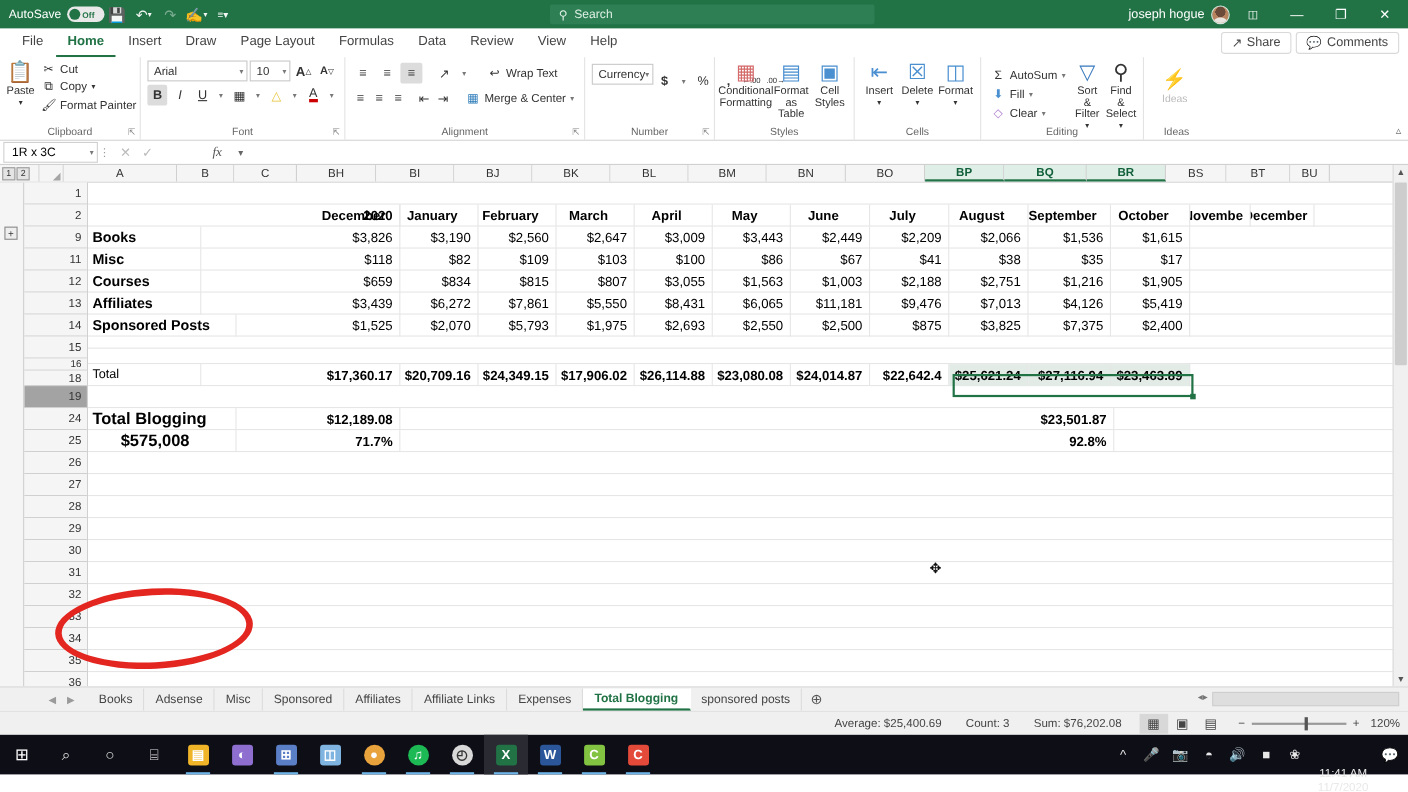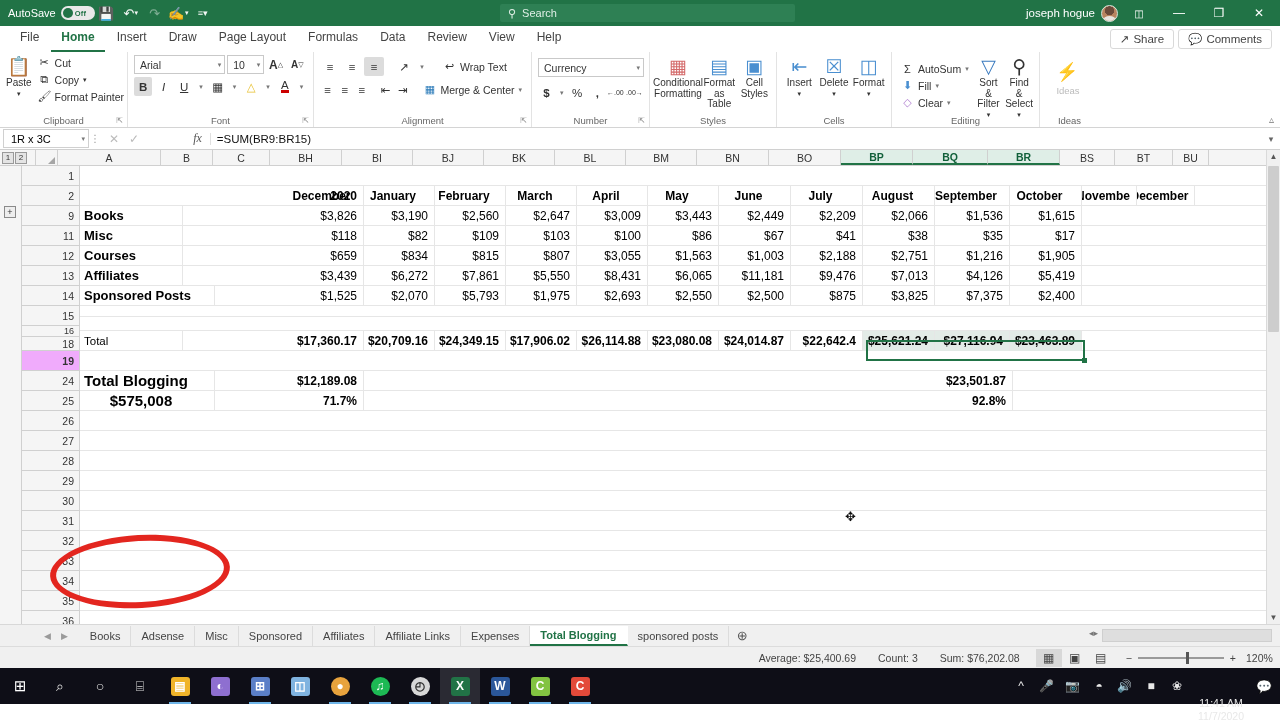--- a/index.html
+++ b/index.html
@@ -119,21 +119,21 @@
     border-right:1px solid #d0d0d0; background:#f5f5f5; position:relative;
   }
   .chcell.sel { background:#dfeee7; color:#11603a; font-weight:bold; border-bottom:2px solid #217346; }
   .gridwrap { display:flex; height:458px; }
   .rowhdrs { width:58px; background:#f5f5f5; border-right:1px solid #d0d0d0; }
   .rowcell {
     height:20px; display:flex; align-items:center; justify-content:flex-end;
     padding-right:5px; font-size:10.5px; color:#333;
     border-bottom:1px solid #d0d0d0; background:#f5f5f5;
   }
-  .rowcell.sel { background:#f0abfc; font-weight:bold; }
+  .rowcell.sel { background:#a3a3a3; font-weight:normal; }
   .ol-left { width:22px; background:#f5f5f5; border-right:1px solid #d0d0d0; position:relative; }
   .ol-plus {
     position:absolute; left:4px; width:12px; height:12px; border:1px solid #8a8a8a;
     background:#eee; font-size:9px; line-height:10px; text-align:center; color:#333;
   }
   .cells { flex:1; position:relative; }
   .grow { height:20px; display:flex; border-bottom:1px solid #e6e6e6; align-items:center; }
   .gcell {
     height:20px; display:flex; align-items:center; justify-content:flex-end;
     padding-right:6px; font-size:12px; border-right:1px solid #e6e6e6; overflow:hidden; white-space:nowrap;
@@ -355,21 +355,21 @@
           <span>Merge &amp; Center</span>
           <span style="font-size:7px;color:#777">▾</span>
         </span>
       </div>
     </div>
     <div class="rg-label">Alignment</div>
     <div class="rg-dialog">⇱</div>
   </div>
 
   <div class="rgroup" style="width:118px">
-    <div class="rg-body" style="flex-direction:column;gap:0;padding-top:3px">
+    <div class="rg-body" style="gap:0;padding-top:3px">
       <span class="combo" style="width:106px">
         <span>Currency</span>
         <span style="font-size:7px;color:#777">▾</span>
       </span>
       <div class="align-row" style="margin-top:6px">
         <span class="fmtbtn">
             <b>$</b>
           </span>
         <span class="fmtbtn" style="width:11px;font-size:7px;color:#777">▾</span>
         <span class="fmtbtn">
@@ -477,21 +477,20 @@
   <div class="namebox">
     <span>1R x 3C</span>
     <span style="font-size:7px;color:#777">▾</span>
   </div>
   <div class="fbar-sep">⋮</div>
   <div class="fbtns">
     <span>✕</span>
     <span>✓</span>
     <span class="fx">fx</span>
   </div>
-  <div class="fcontent">=SUM(BR9:BR15)</div>
   <div class="fbar-chev">▾</div>
 </div>
 
 <div class="sheet">
 
   <div class="colhdr">
     <div class="outline-box">
       <span class="ol-num">1</span>
       <span class="ol-num">2</span>
     </div>

